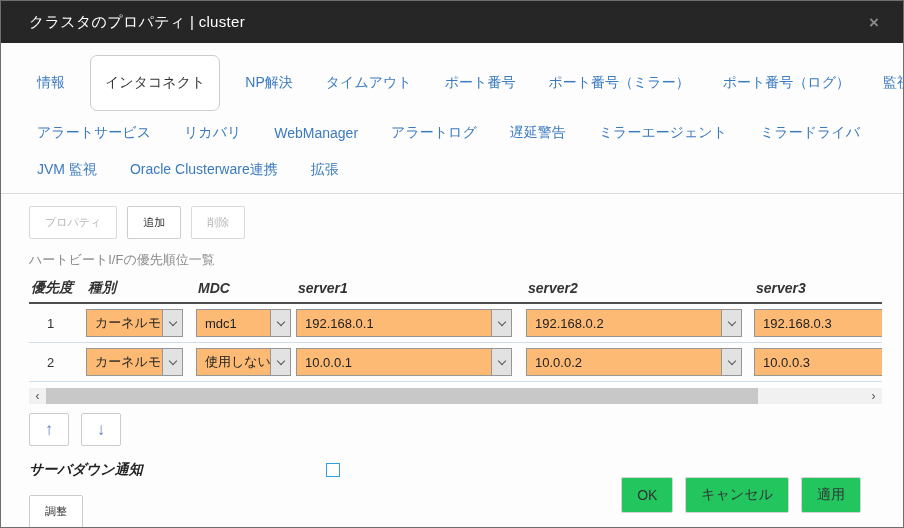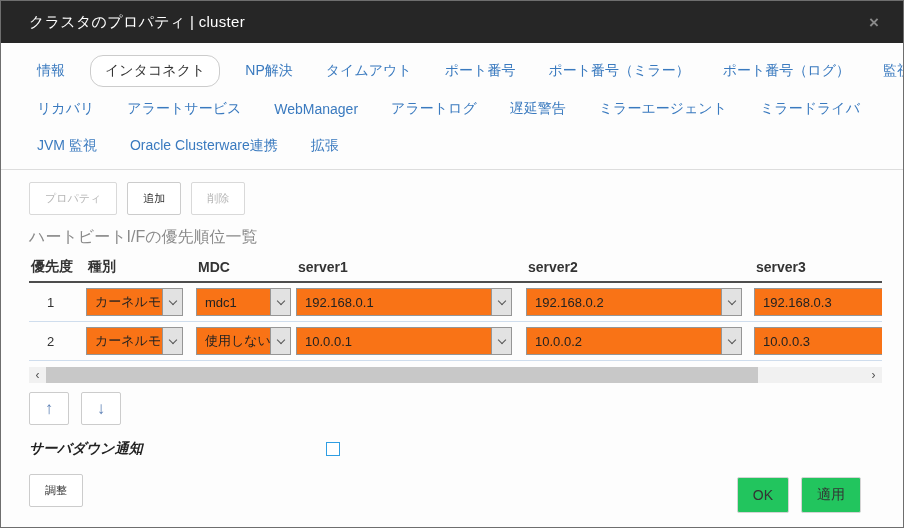--- a/index.html
+++ b/index.html
@@ -24,46 +24,46 @@
     line-height:1; padding:2px 4px;
   }
   
   .tabs { padding:12px 28px 6px 28px; border-bottom:1px solid #ddd; }
   .tab-row { display:flex; align-items:center; flex-wrap:nowrap; margin-bottom:7px; }
   .tab {
     color:#3a7abf; font-size:14px; padding:6px 8px; margin-right:17px;
     white-space:nowrap; cursor:pointer;
   }
   .tab.active {
-    color:#333; border:1px solid #ccc; border-radius:13px;
-    background:#fff; padding:6px 14px;
+    color:#333; border:1px solid #ccc; border-radius:7px;
+    background:#fff; padding:18px 14px;
   }
   
   .toolbar { padding:12px 28px 0 28px; display:flex; }
   .btn {
     background:#fff; border:1px solid #ccc; border-radius:2px;
     font-size:11px; color:#333; padding:8px 15px; margin-right:10px;
     font-family:inherit; cursor:pointer;
   }
   .btn.disabled { color:#b5b5b5; border-color:#d9d9d9; cursor:default; }
   
-  .caption { padding:12px 16px 0 28px; font-size:16px; color:#8a8a8a; }
+  .caption { padding:12px 16px 0 28px; font-size:13px; color:#8a8a8a; }
   .table-viewport { margin:6px 0 0 28px; width:853px; overflow:hidden; }
   .hb-table { width:950px; }
   .hb-row {
     display:grid; grid-template-columns:57px 110px 100px 230px 228px 225px;
     align-items:center;
   }
   .hb-head { border-bottom:2px solid #4d4d4d; padding-bottom:5px; margin-top:4px; }
-  .hb-head .hcell { font-size:14px; font-weight:bold; color:#333; padding-left:2px; }
+  .hb-head .hcell { font-size:14px; font-weight:bold; color:#333; padding-left:2px;font-style:italic; }
   .hb-data { height:39px; border-bottom:1px solid #cfdded; }
   .pri { font-size:13px; color:#333; text-align:center; padding-right:14px; }
   .sel {
     display:flex; align-items:stretch; height:28px;
-    border:1px solid #969696; background:#f97316; cursor:pointer;
+    border:1px solid #969696; background:#fdba74; cursor:pointer;
   }
   .sel-text {
     flex:1; display:flex; align-items:center; padding:0 8px;
     font-size:13px; color:#222; white-space:nowrap; overflow:hidden;
   }
   .sel-btn {
     width:20px; background:#e2e2e2; border-left:1px solid #969696;
     display:flex; align-items:center; justify-content:center;
   }
   .chev {
@@ -124,22 +124,22 @@
       <span class="tab">情報</span>
       <span class="tab active">インタコネクト</span>
       <span class="tab">NP解決</span>
       <span class="tab">タイムアウト</span>
       <span class="tab">ポート番号</span>
       <span class="tab">ポート番号（ミラー）</span>
       <span class="tab">ポート番号（ログ）</span>
       <span class="tab">監視</span>
     </div>
     <div class="tab-row">
+      <span class="tab">アラートサービス</span>
       <span class="tab">リカバリ</span>
-      <span class="tab">アラートサービス</span>
       <span class="tab">WebManager</span>
       <span class="tab">アラートログ</span>
       <span class="tab">遅延警告</span>
       <span class="tab">ミラーエージェント</span>
       <span class="tab">ミラードライバ</span>
     </div>
     <div class="tab-row" style="margin-bottom:2px;">
       <span class="tab">JVM 監視</span>
       <span class="tab">Oracle Clusterware連携</span>
       <span class="tab">拡張</span>
@@ -250,16 +250,17 @@
     <span class="sdn-label">サーバダウン通知</span>
     <span class="checkbox"></span>
   </div>
 
   <div class="tune-row">
     <button class="btn" style="margin-right:0;">調整</button>
   </div>
 
   <div class="footer">
     <button class="fbtn">OK</button>
+    <button class="fbtn">キャンセル</button>
     <button class="fbtn">適用</button>
   </div>
 
 </div>
 
 </body></html>

